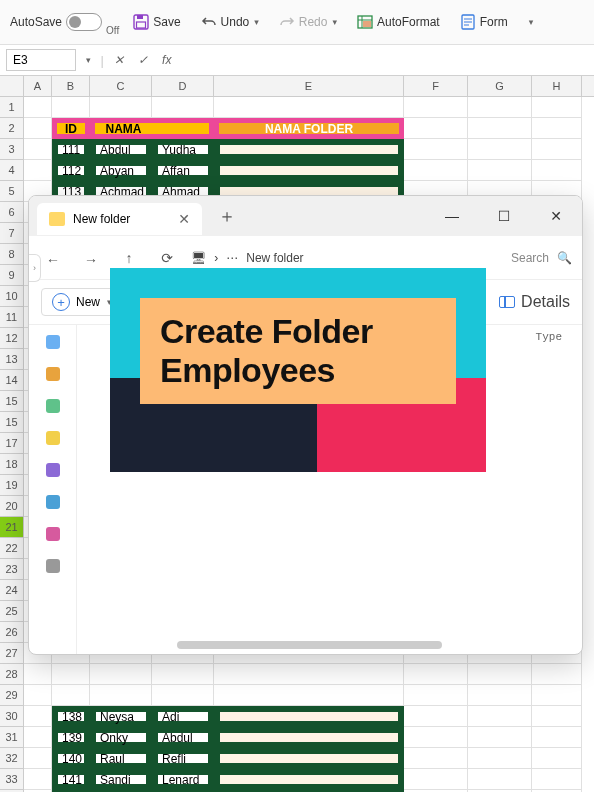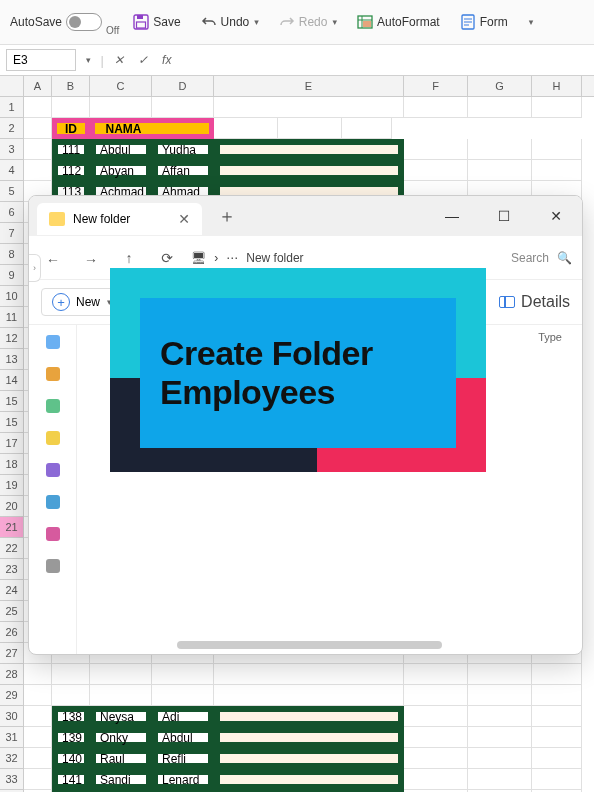--- a/index.html
+++ b/index.html
@@ -38,21 +38,21 @@
 .row-h { width: 24px; background: #f3f3f3; border-right: 1px solid #ccc; border-bottom: 1px solid #ccc; display: flex; align-items: center; justify-content: center; font-size: 11px; color: #555; }
 .cell { border-right: 1px solid #e0e0e0; border-bottom: 1px solid #e0e0e0; display: flex; align-items: center; padding: 0 4px; font-size: 12px; }
 .row .cell.col-A { width: 28px; } .row .cell.col-B { width: 38px; } .row .cell.col-C { width: 62px; }
 .row .cell.col-D { width: 62px; } .row .cell.col-E { width: 190px; } .row .cell.col-F { width: 64px; }
 .row .cell.col-G { width: 64px; } .row .cell.col-H { width: 50px; }
 
 .thdr { background: #ffc000; font-weight: bold; justify-content: center; border: 5px solid #ec4899; }
 .thdr.nama-folder { color: #fff; background: #f5a623; }
 .tcell { border: 6px solid #14532d; background: #fff; }
 .tcell.pale { background: #fef4e6; }
-.row.sel .row-h { background: #f9a8d4; text-align: center; }
+.row.sel .row-h { background: #84cc16; text-align: center; }
 
 
 .explorer { position: absolute; left: 28px; top: 195px; width: 555px; height: 460px; background: #fff; border: 1px solid #ccc; border-radius: 8px; box-shadow: 0 10px 30px rgba(0,0,0,0.2); overflow: hidden; }
 .exp-tabs { display: flex; align-items: center; height: 40px; background: #f0f0f0; padding: 0 8px; }
 .exp-tab { display: flex; align-items: center; gap: 8px; background: #fff; border-radius: 6px 6px 0 0; padding: 8px 12px; margin-top: 6px; font-size: 12px; }
 .folder-ico { width: 16px; height: 14px; background: #ffd868; border-radius: 2px; }
 .tab-x { font-size: 14px; color: #666; margin-left: 40px; cursor: pointer; }
 .tab-plus { margin-left: 16px; font-size: 18px; color: #555; cursor: pointer; }
 .win-ctrls { margin-left: auto; display: flex; gap: 16px; }
 .win-btn { width: 36px; height: 28px; display: flex; align-items: center; justify-content: center; font-size: 14px; color: #333; cursor: pointer; }
@@ -66,33 +66,33 @@
 .new-btn { display: flex; align-items: center; gap: 6px; padding: 4px 10px; border: 1px solid #ddd; border-radius: 4px; font-size: 12px; cursor: pointer; }
 .plus-circle { width: 18px; height: 18px; border-radius: 50%; border: 1.5px solid #3a7de0; display: flex; align-items: center; justify-content: center; color: #3a7de0; font-size: 13px; line-height: 1; }
 .details-btn { margin-left: auto; display: flex; align-items: center; gap: 6px; font-size: 16px; color: #444; cursor: pointer; }
 .details-icon { width: 16px; height: 12px; border: 1.5px solid #3a7de0; border-radius: 2px; position: relative; }
 .details-icon::after { content: ''; position: absolute; left: 4px; top: 0; bottom: 0; width: 1.5px; background: #3a7de0; }
 
 .exp-body { display: flex; height: 330px; }
 .exp-side { width: 48px; border-right: 1px solid #eee; display: flex; flex-direction: column; gap: 18px; padding: 10px 0; align-items: center; }
 .side-dot { width: 14px; height: 14px; border-radius: 3px; }
 .exp-main { flex: 1; position: relative; }
-.col-type { font-size: 11px; color: #666; padding: 6px 10px; position: absolute; right: 10px; top: 0; }
+.col-type { font-size: 11px; color: #666; padding: 6px 10px; position: absolute; right: 10px; top: 0; font-family: Liberation Mono, monospace; }
 .side-handle { position: absolute; left: 0; top: 58px; width: 12px; height: 28px; background: #fff; border: 1px solid #ddd; border-left: none; border-radius: 0 6px 6px 0; display: flex; align-items: center; justify-content: center; font-size: 9px; color: #888; }
 .hscroll { height: 8px; background: #ccc; border-radius: 4px; margin: 4px 20px 0 80px; }
 
 
 .banner { position: absolute; left: 110px; top: 268px; width: 376px; height: 204px; }
 .banner-top { height: 110px; display: flex; }
 .bt-l { width: 50%; background: #1bc5d8; }
 .bt-r { width: 50%; background: #1bc5d8; }
 .banner-bot { height: 94px; display: flex; }
 .bb-l { width: 55%; background: #1b2233; }
 .bb-r { width: 45%; background: #ee2a5a; }
-.banner-text { position: absolute; left: 30px; top: 30px; right: 30px; background: #0ea5e9; padding: 36px 20px; }
+.banner-text { position: absolute; left: 30px; top: 30px; right: 30px; background: #fdba74; padding: 14px 20px; }
 .banner-text h1 { font-size: 34px; font-weight: 700; line-height: 1.15; color: #111; letter-spacing: -0.5px; }
 </style>
 </head>
 <body>
 
 <div class="toolbar">
   <div class="autosave-group">
     <span class="autosave-label">AutoSave</span>
     <div class="toggle"></div>
     <span class="toggle-label">Off</span>
@@ -189,20 +189,21 @@
         <div class="cell col-G"></div>
         <div class="cell col-H"></div>
       </div>
 
     <div class="row">
         <div class="row-h">2</div>
         <div class="cell col-A"></div>
       <div class="cell col-B thdr">ID</div>
       <div class="cell col-C thdr" style="border-right:none;justify-content:center">NAMA</div>
       <div class="cell col-D thdr" style="border-left:none"></div>
+      <div class="cell col-E thdr nama-folder">NAMA FOLDER</div>
       <div class="cell col-F"></div>
         <div class="cell col-G"></div>
         <div class="cell col-H"></div>
       </div>
 
     <div class="row">
         <div class="row-h">3</div>
         <div class="cell col-A"></div>
       <div class="cell col-B tcell">111</div>
       <div class="cell col-C tcell">Abdul</div>

